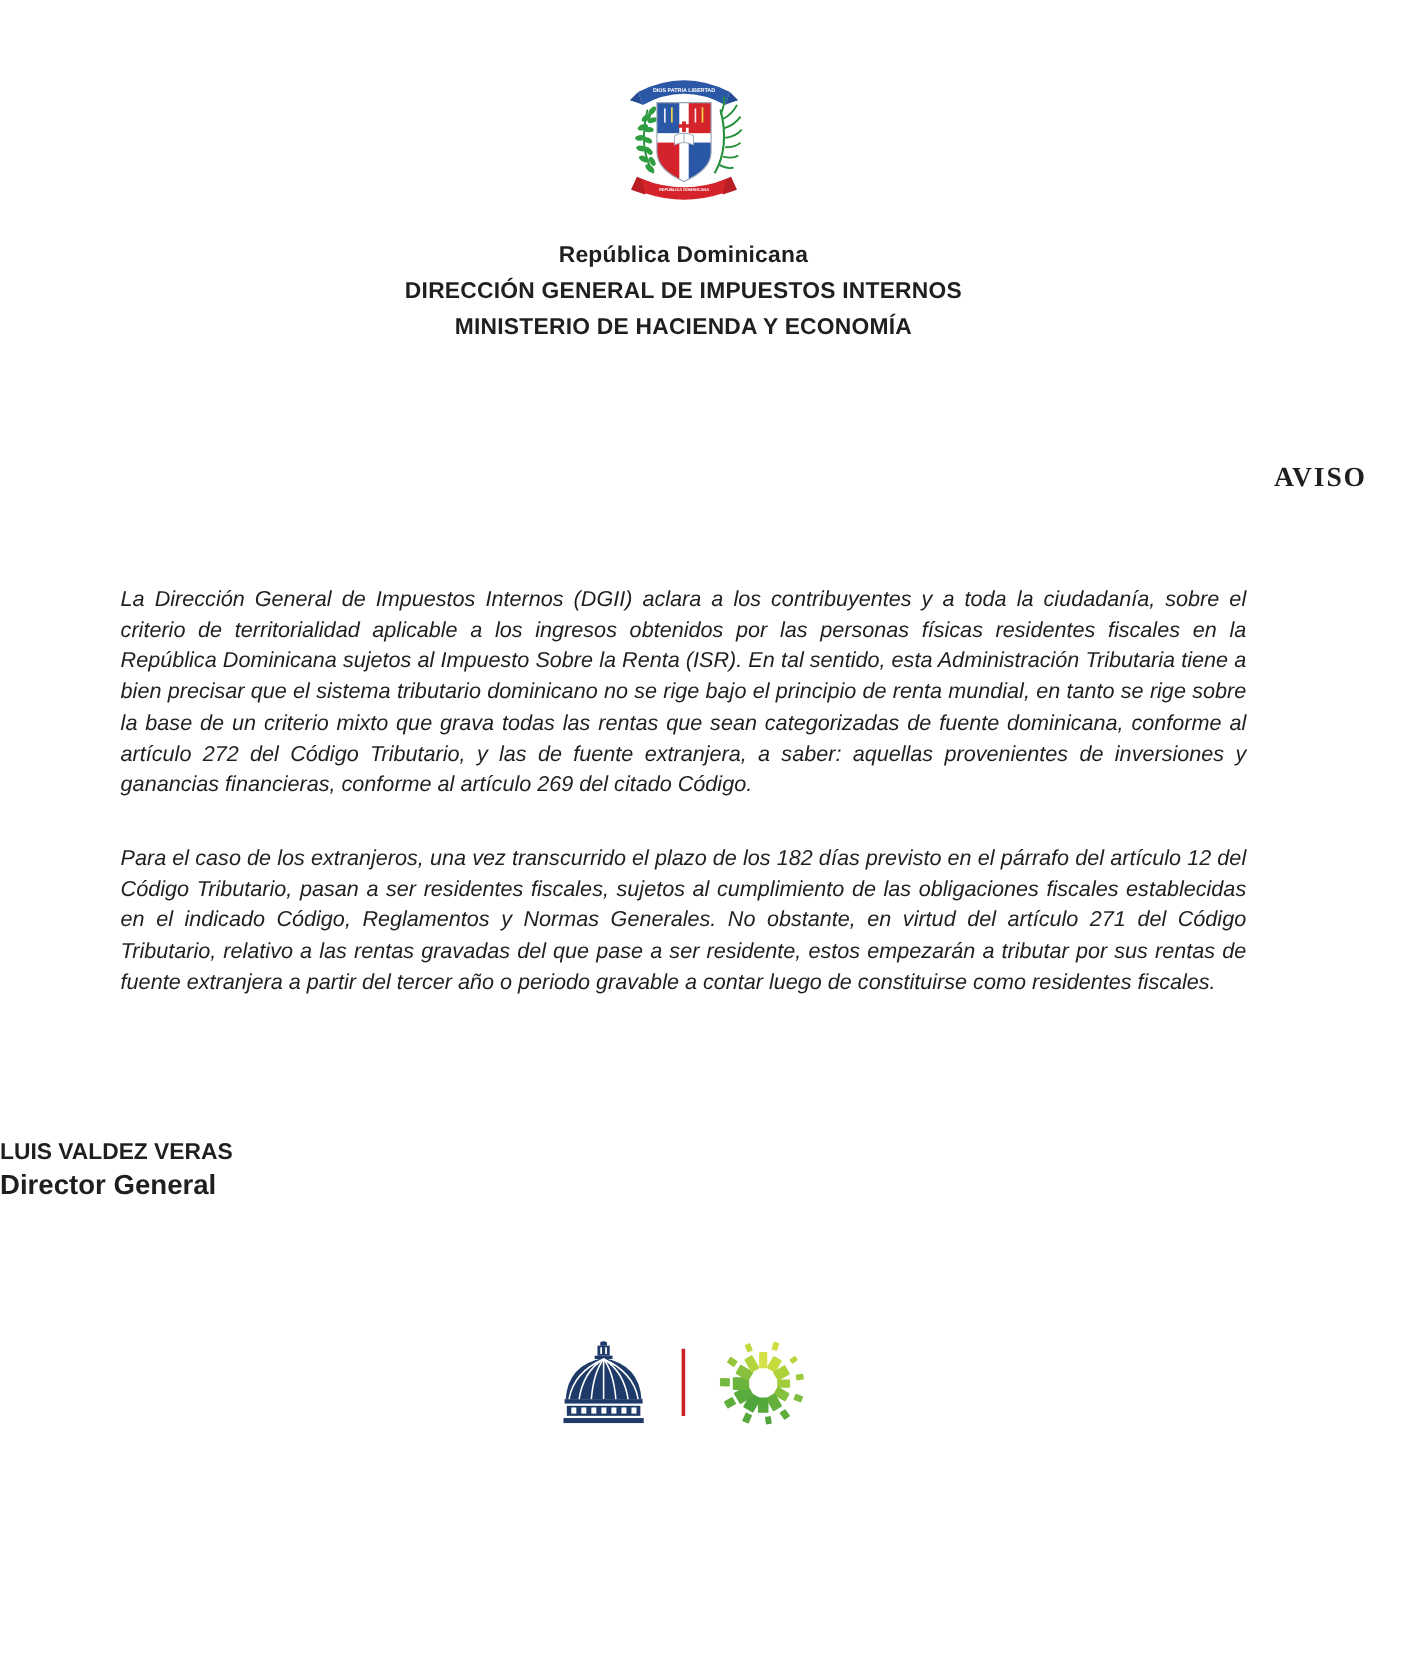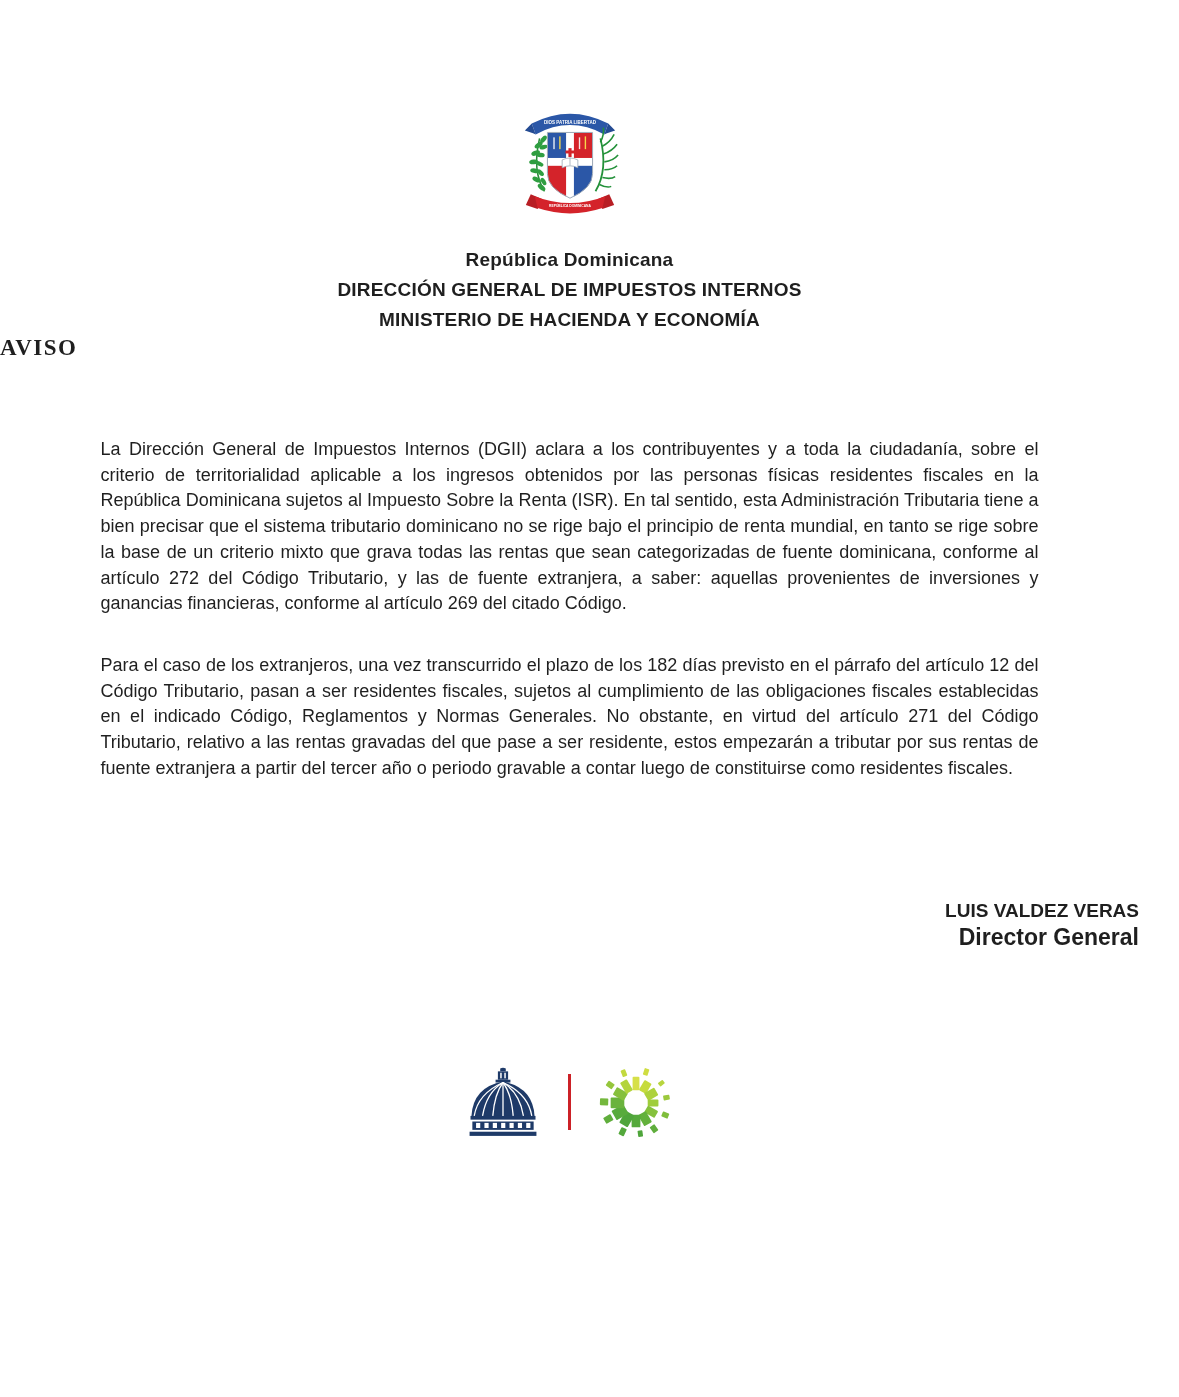--- a/index.html
+++ b/index.html
@@ -13,59 +13,61 @@
     width:1179px;
     min-height:1397px;
     font-family:"Liberation Sans", sans-serif;
     color:var(--text-color);
     margin:0 auto;
   }
   .page{
     width:1139px;
     min-height:1397px;
     background:#fff;
-    padding-top:97px;
+    padding-top:50px;
     overflow:hidden;
   }
   .coat-of-arms{
     display:block;
     margin:0 auto 30px auto;
     width:104px;
     height:118px;
   }
   .org-header{
     text-align:center;
     font-weight:bold;
     font-size:19px;
     line-height:30px;
     letter-spacing:0.2px;
   }
   .doc-title{
-    text-align:left;
+    text-align:right;
     font-family:"Liberation Serif", serif;
     font-weight:bold;
     font-size:23px;
     letter-spacing:1.5px;
+    margin-top:97px;
   }
   .body-text{
     width:938px;
     margin:0 auto;
+    font-style:italic;
   }
   .body-text p{
     font-size:18px;
     line-height:25.7px;
     text-align:justify;
     color:var(--text-color);
   }
   .body-text p + p{
     margin-top:36px;
   }
   .para-1{margin-top:76px;}
   .signature{
-    text-align:right;
+    text-align:left;
     margin-top:116px;
   }
   .signature .sig-name{
     font-weight:bold;
     font-size:19px;
     line-height:27px;
   }
   .signature .sig-role{
     font-size:23px;
     line-height:27px;

